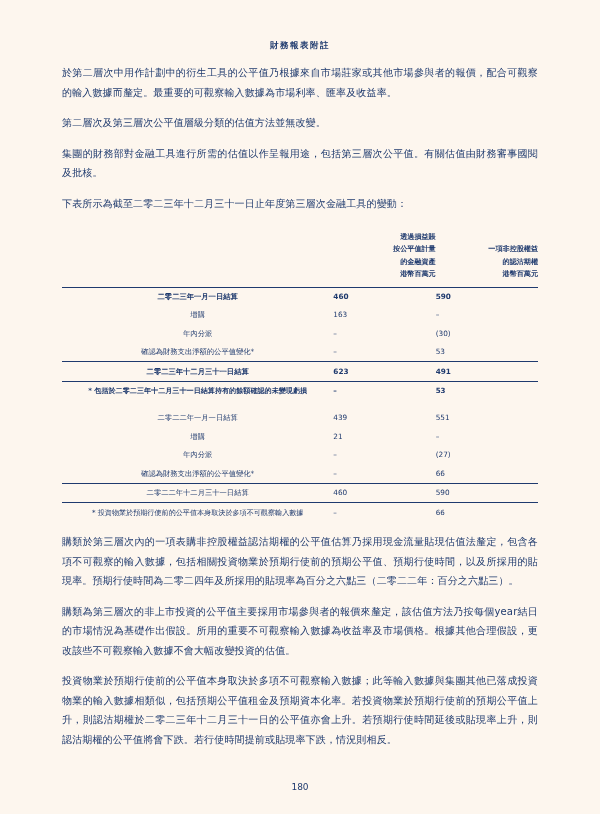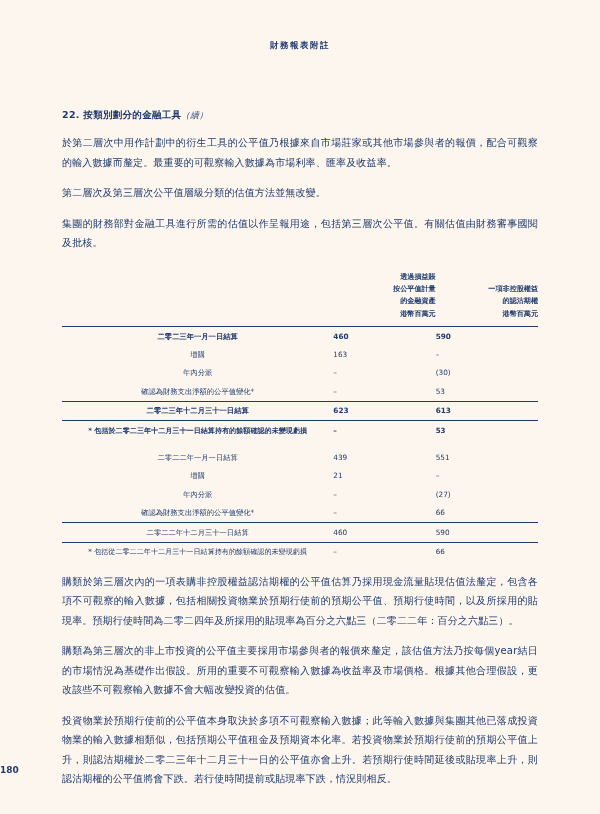--- a/index.html
+++ b/index.html
@@ -89,42 +89,41 @@
   }
   .spacer td {
     height: 9px;
     padding: 0;
   }
   .note {
     font-size: 7.1px;
   }
   .footer {
     position: absolute;
-    bottom: 39px;
+    bottom: 22px;
     left: 0;
     width: 100%;
+    text-align: center;
     font-size: 9px;
-    font-weight: 700;
+    font-weight: 400;
     color: #1f3a6e;
   }
 </style>
 </head>
 <body>
 
 <div class="page">
 
   <div class="header">財務報表附註</div>
 
-  <div class="section-title">
-    <span>22. 按類別劃分的金融工具</span><span class="cont">（續）</span>
-  </div>
 
   <p class="body">於第二層次中用作計劃中的衍生工具的公平值乃根據來自市場莊家或其他市場參與者的報價，配合可觀察的輸入數據而釐定。最重要的可觀察輸入數據為市場利率、匯率及收益率。</p>
   <p class="body">第二層次及第三層次公平值層級分類的估值方法並無改變。</p>
   <p class="body">集團的財務部對金融工具進行所需的估值以作呈報用途，包括第三層次公平值。有關估值由財務審事國閱及批核。</p>
+  <p class="body">下表所示為截至二零二三年十二月三十一日止年度第三層次金融工具的變動：</p>
 
   <table class="tbl">
     <colgroup>
         <col class="c1">
         <col class="c2">
         <col class="c3">
       </colgroup>
     <thead>
       <tr class="head-underline">
         <th class="left"></th>
@@ -158,21 +157,21 @@
         <td>(30)</td>
       </tr>
       <tr>
         <td class="lbl">確認為財務支出淨額的公平值變化*</td>
         <td>–</td>
         <td>53</td>
       </tr>
       <tr class="bold topline">
         <td class="lbl">二零二三年十二月三十一日結算</td>
         <td>623</td>
-        <td>613</td>
+        <td>491</td>
       </tr>
       <tr class="bold topline note">
         <td class="lbl">* 包括於二零二三年十二月三十一日結算持有的餘額確認的未變現虧損</td>
         <td>–</td>
         <td>53</td>
       </tr>
 
       <tr class="spacer">
           <td colspan="3"></td>
         </tr>
@@ -196,21 +195,21 @@
         <td class="lbl">確認為財務支出淨額的公平值變化*</td>
         <td>–</td>
         <td>66</td>
       </tr>
       <tr class="topline">
         <td class="lbl">二零二二年十二月三十一日結算</td>
         <td>460</td>
         <td>590</td>
       </tr>
       <tr class="topline note">
-        <td class="lbl">* 包括從二零二二年十二月三十一日結算持有的餘額確認的未變現虧損</td>
+        <td class="lbl">* 投資物業於預期行使前的公平值本身取決於多項不可觀察輸入數據</td>
         <td>–</td>
         <td>66</td>
       </tr>
     </tbody>
   </table>
 
   <p class="body">購類於第三層次內的一項表購非控股權益認沽期權的公平值估算乃採用現金流量貼現估值法釐定，包含各項不可觀察的輸入數據，包括相關投資物業於預期行使前的預期公平值、預期行使時間，以及所採用的貼現率。預期行使時間為二零二四年及所採用的貼現率為百分之六點三（二零二二年：百分之六點三）。</p>
   <p class="body">購類為第三層次的非上市投資的公平值主要採用市場參與者的報價來釐定，該估值方法乃按每個year結日的市場情況為基礎作出假設。所用的重要不可觀察輸入數據為收益率及市場價格。根據其他合理假設，更改該些不可觀察輸入數據不會大幅改變投資的估值。</p>
   <p class="body">投資物業於預期行使前的公平值本身取決於多項不可觀察輸入數據；此等輸入數據與集團其他已落成投資物業的輸入數據相類似，包括預期公平值租金及預期資本化率。若投資物業於預期行使前的預期公平值上升，則認沽期權於二零二三年十二月三十一日的公平值亦會上升。若預期行使時間延後或貼現率上升，則認沽期權的公平值將會下跌。若行使時間提前或貼現率下跌，情況則相反。</p>
 

